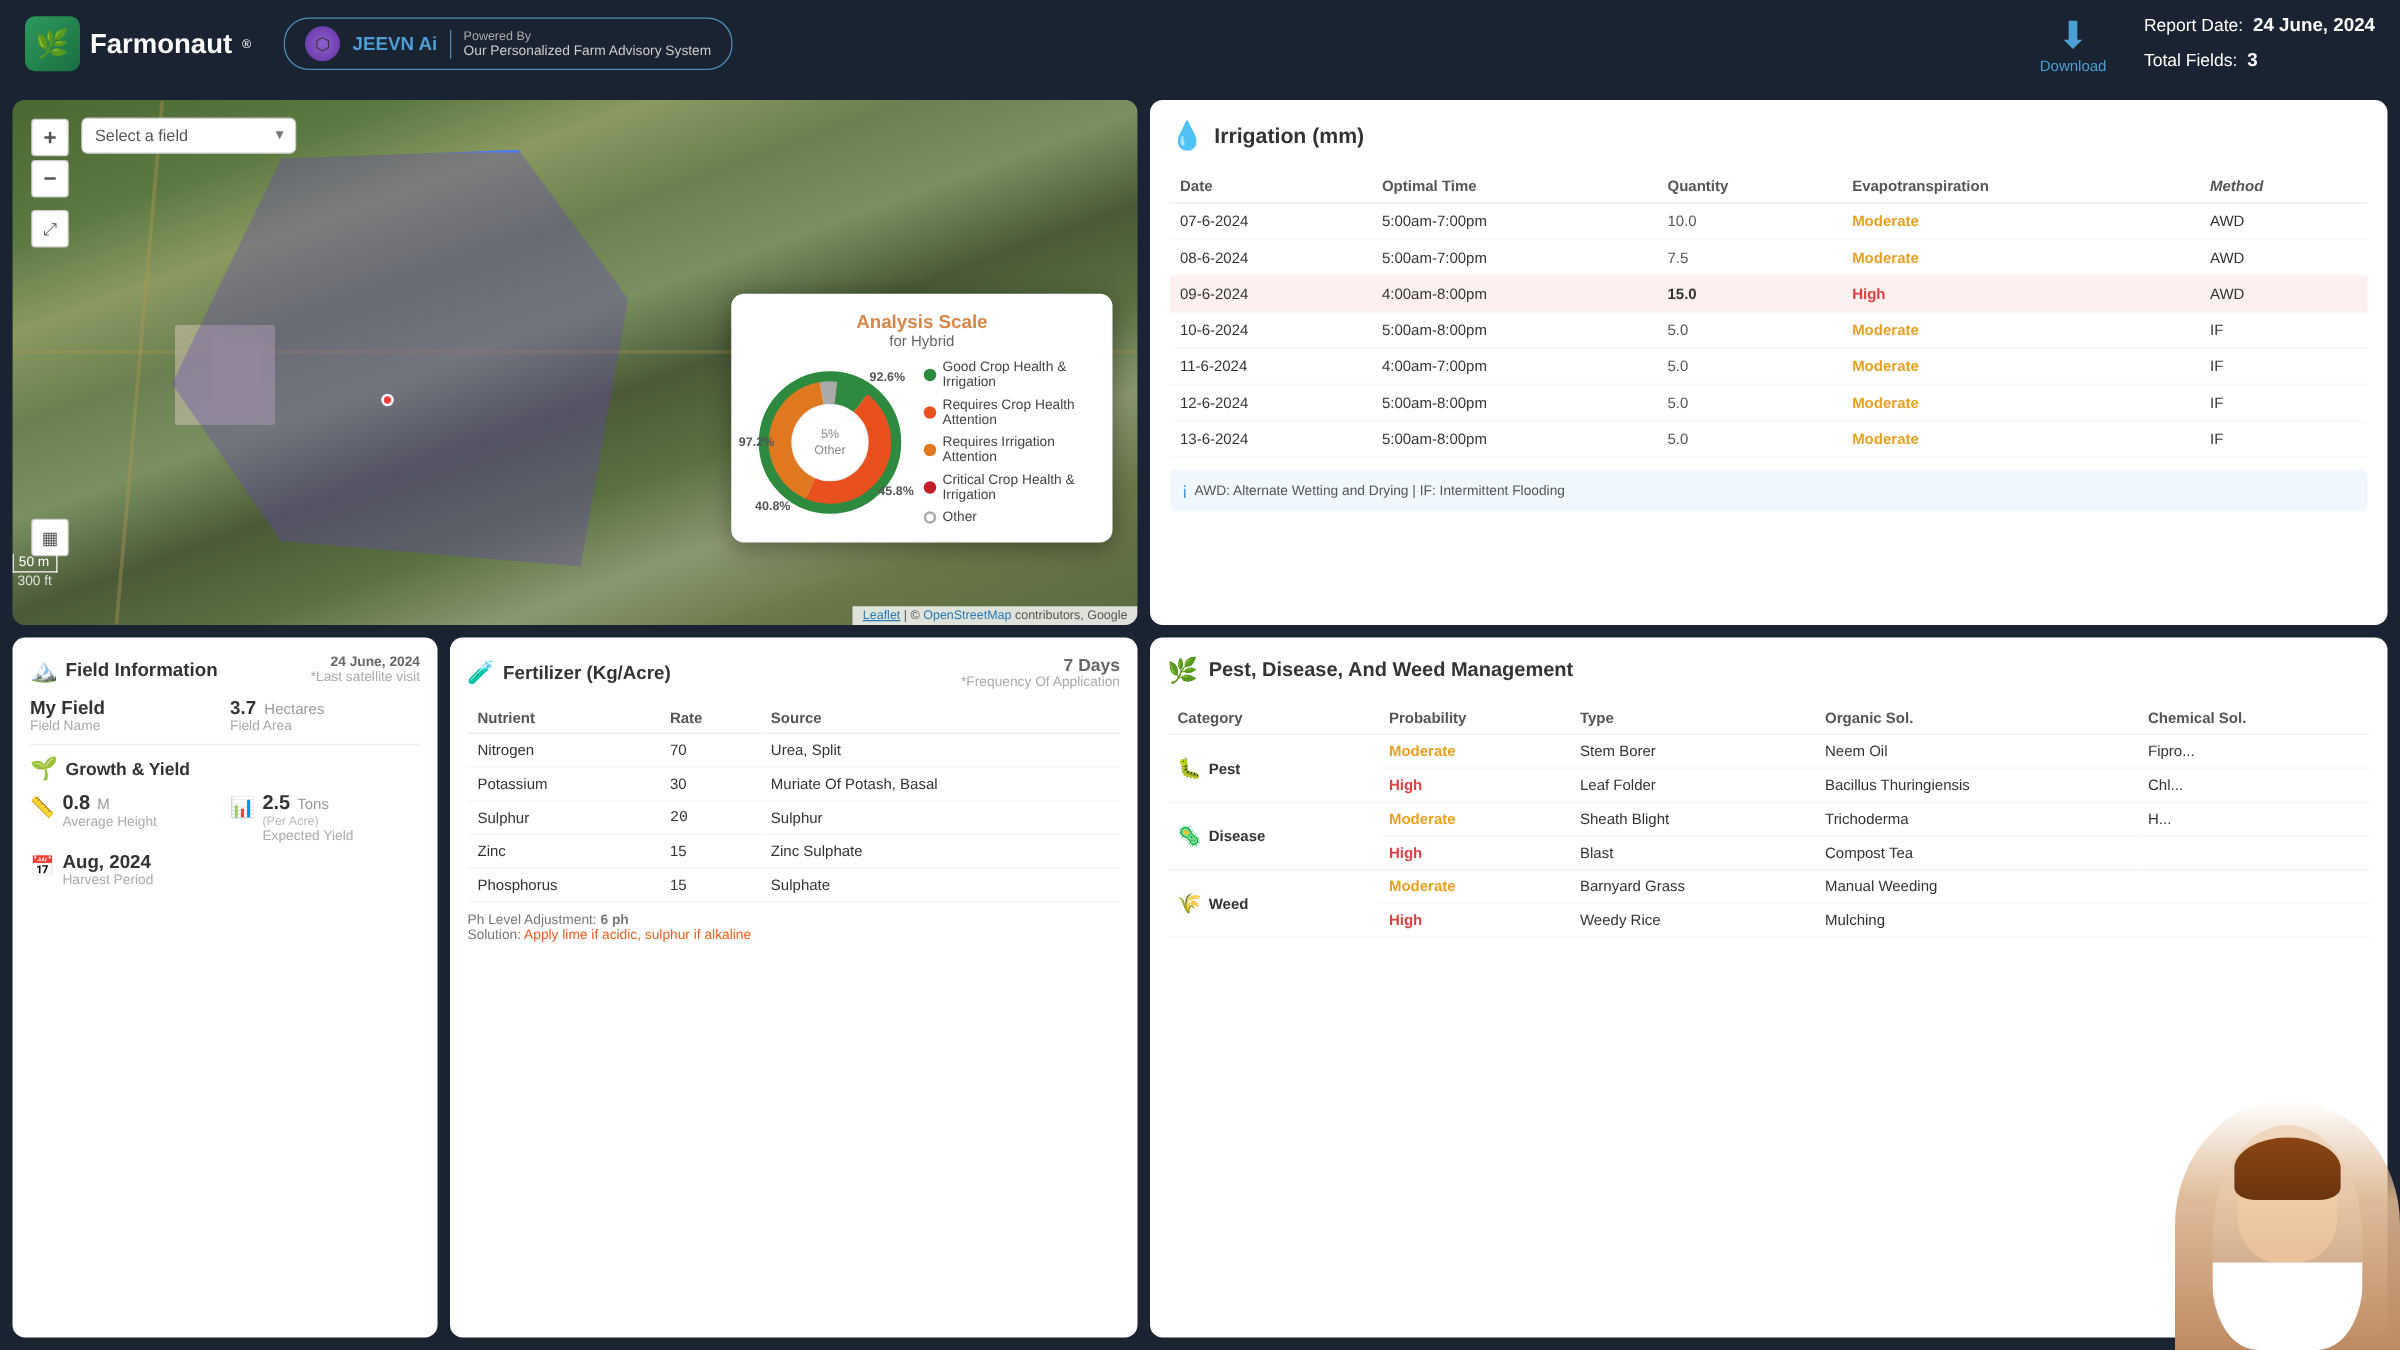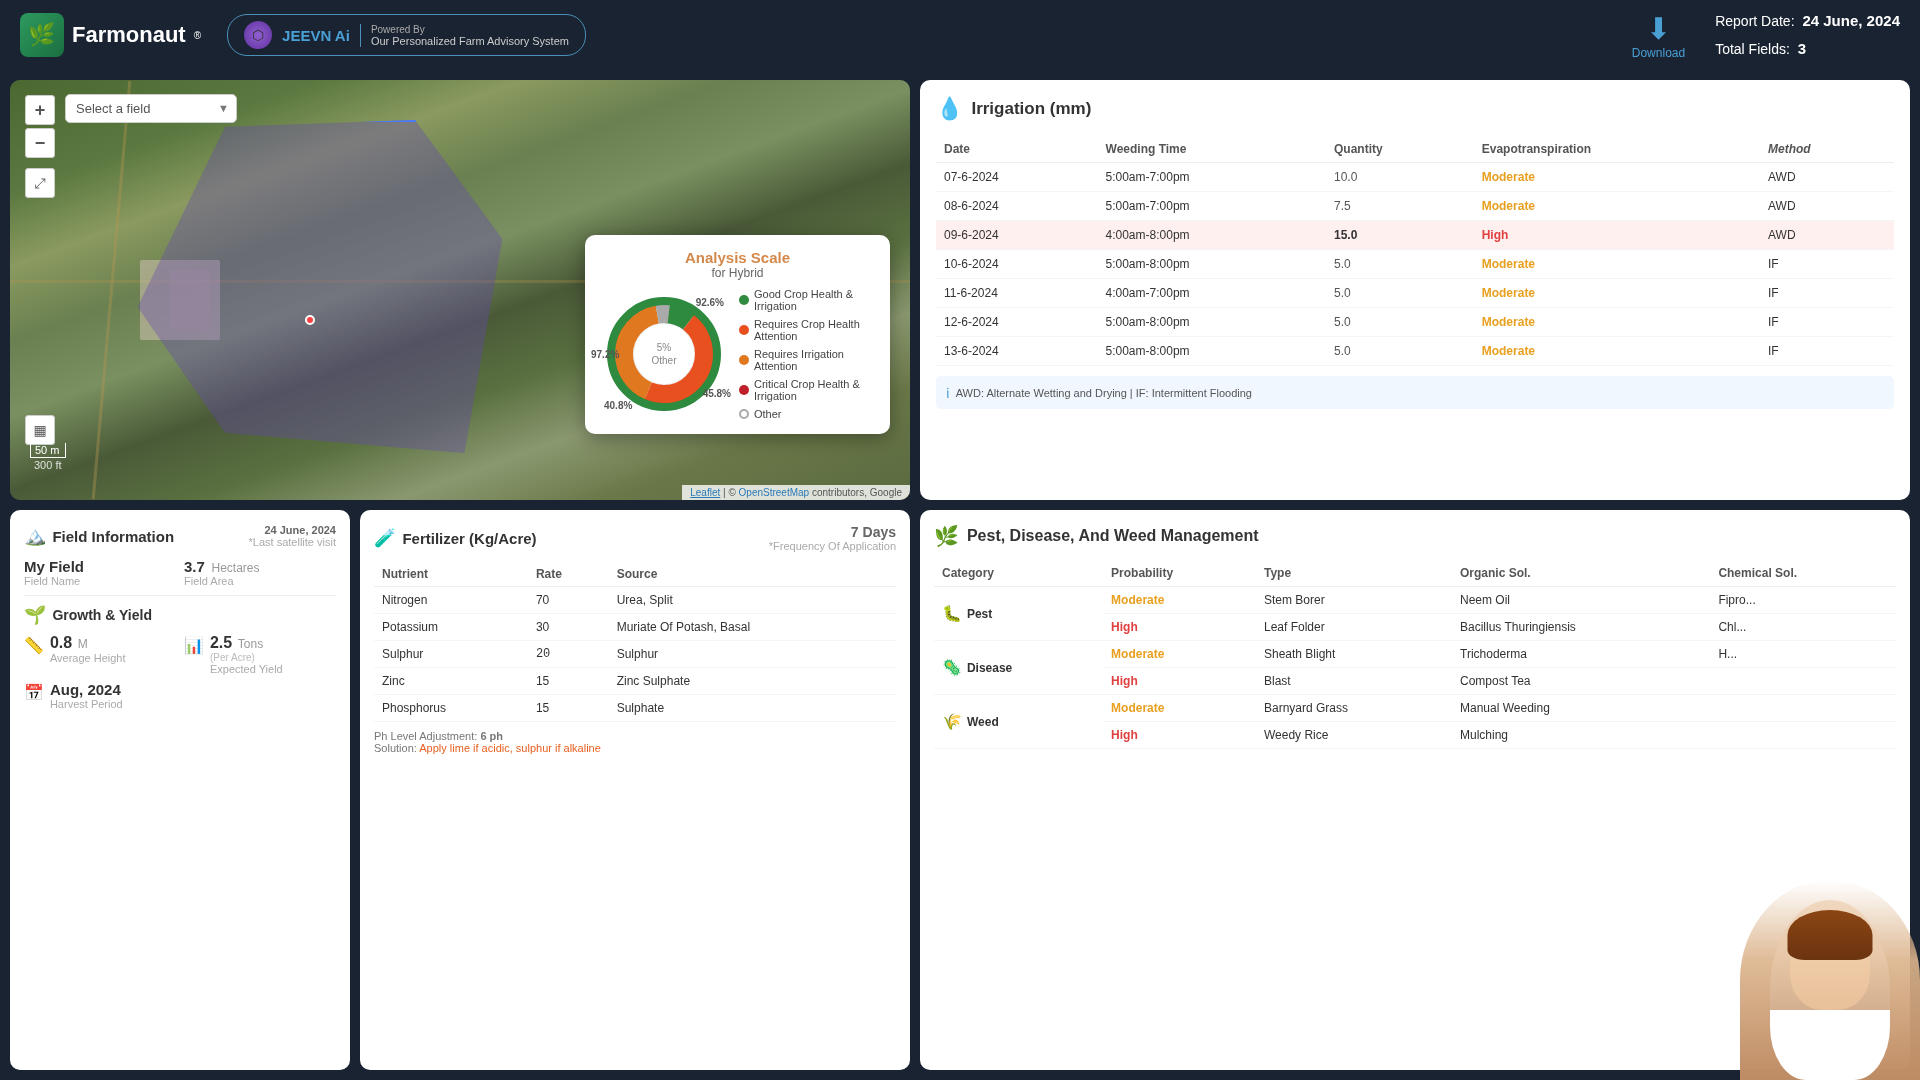--- a/index.html
+++ b/index.html
@@ -122,40 +122,40 @@
     <div style="position:absolute;top:88px;left:15px;width:30px;height:30px;background:white;border:1px solid #ccc;border-radius:3px;display:flex;align-items:center;justify-content:center;cursor:pointer;font-size:14px;color:#555;z-index:20;">⤢</div>
     <div style="position:absolute;bottom:55px;left:15px;width:30px;height:30px;background:white;border:1px solid #ccc;border-radius:3px;display:flex;align-items:center;justify-content:center;cursor:pointer;font-size:14px;color:#555;z-index:20;">▦</div>
 
     <div style="position:absolute;top:14px;left:55px;z-index:20;">
       <select style="background:white;border:1px solid #ccc;border-radius:5px;padding:6px 28px 6px 10px;font-size:13px;color:#555;width:172px;cursor:pointer;appearance:none;-webkit-appearance:none;">
         <option>Select a field</option>
       </select>
       <span style="position:absolute;right:8px;top:8px;pointer-events:none;color:#777;font-size:11px;">▼</span>
     </div>
 
-    <div style="position:absolute;bottom:28px;left:20px;color:white;font-size:11px;z-index:20;">
+    <div style="position:absolute;bottom:28px;left:0;color:white;font-size:11px;z-index:20;">
       <div style="border:1px solid white;border-top:none;padding:1px 4px;">50 m</div>
       <div style="padding:1px 4px;color:rgba(255,255,255,0.8);">300 ft</div>
     </div>
 
     <div style="position:absolute;bottom:0;right:0;background:rgba(255,255,255,0.8);padding:2px 8px;font-size:10px;color:#555;z-index:20;">
       <span style="color:#2a7ab8;text-decoration:underline;cursor:pointer;">Leaflet</span> | © <span style="color:#2a7ab8;">OpenStreetMap</span> contributors, Google
     </div>
   </div>
 
   <div style="background:white;border-radius:10px;padding:16px;grid-row:1;grid-column:2;overflow-y:auto;">
     <div style="display:flex;align-items:center;gap:8px;margin-bottom:14px;">
       <span style="font-size:22px;">💧</span>
       <span style="font-size:17px;font-weight:700;color:#333;">Irrigation (mm)</span>
     </div>
     <table style="width:100%;border-collapse:collapse;">
       <thead>
         <tr>
           <th style="text-align:left;padding:6px 8px;color:#555;font-size:12px;font-weight:600;border-bottom:1px solid #eee;">Date</th>
-          <th style="text-align:left;padding:6px 8px;color:#555;font-size:12px;font-weight:600;border-bottom:1px solid #eee;">Weeding Time</th>
+          <th style="text-align:left;padding:6px 8px;color:#555;font-size:12px;font-weight:600;border-bottom:1px solid #eee;">Optimal Time</th>
           <th style="text-align:left;padding:6px 8px;color:#555;font-size:12px;font-weight:600;border-bottom:1px solid #eee;">Quantity</th>
           <th style="text-align:left;padding:6px 8px;color:#555;font-size:12px;font-weight:600;border-bottom:1px solid #eee;">Evapotranspiration</th>
           <th style="text-align:left;padding:6px 8px;color:#555;font-size:12px;font-weight:600;border-bottom:1px solid #eee;font-style:italic;">Method</th>
         </tr>
       </thead>
       <tbody id="irrigation-tbody">
           <tr>
       <td style="padding:7px 8px;font-size:12px;border-bottom:1px solid #f5f5f5;">07-6-2024</td>
       <td style="padding:7px 8px;font-size:12px;border-bottom:1px solid #f5f5f5;">5:00am-7:00pm</td>
       <td style="padding:7px 8px;font-size:12px;border-bottom:1px solid #f5f5f5;font-weight:400;color:#555;">10.0</td>

